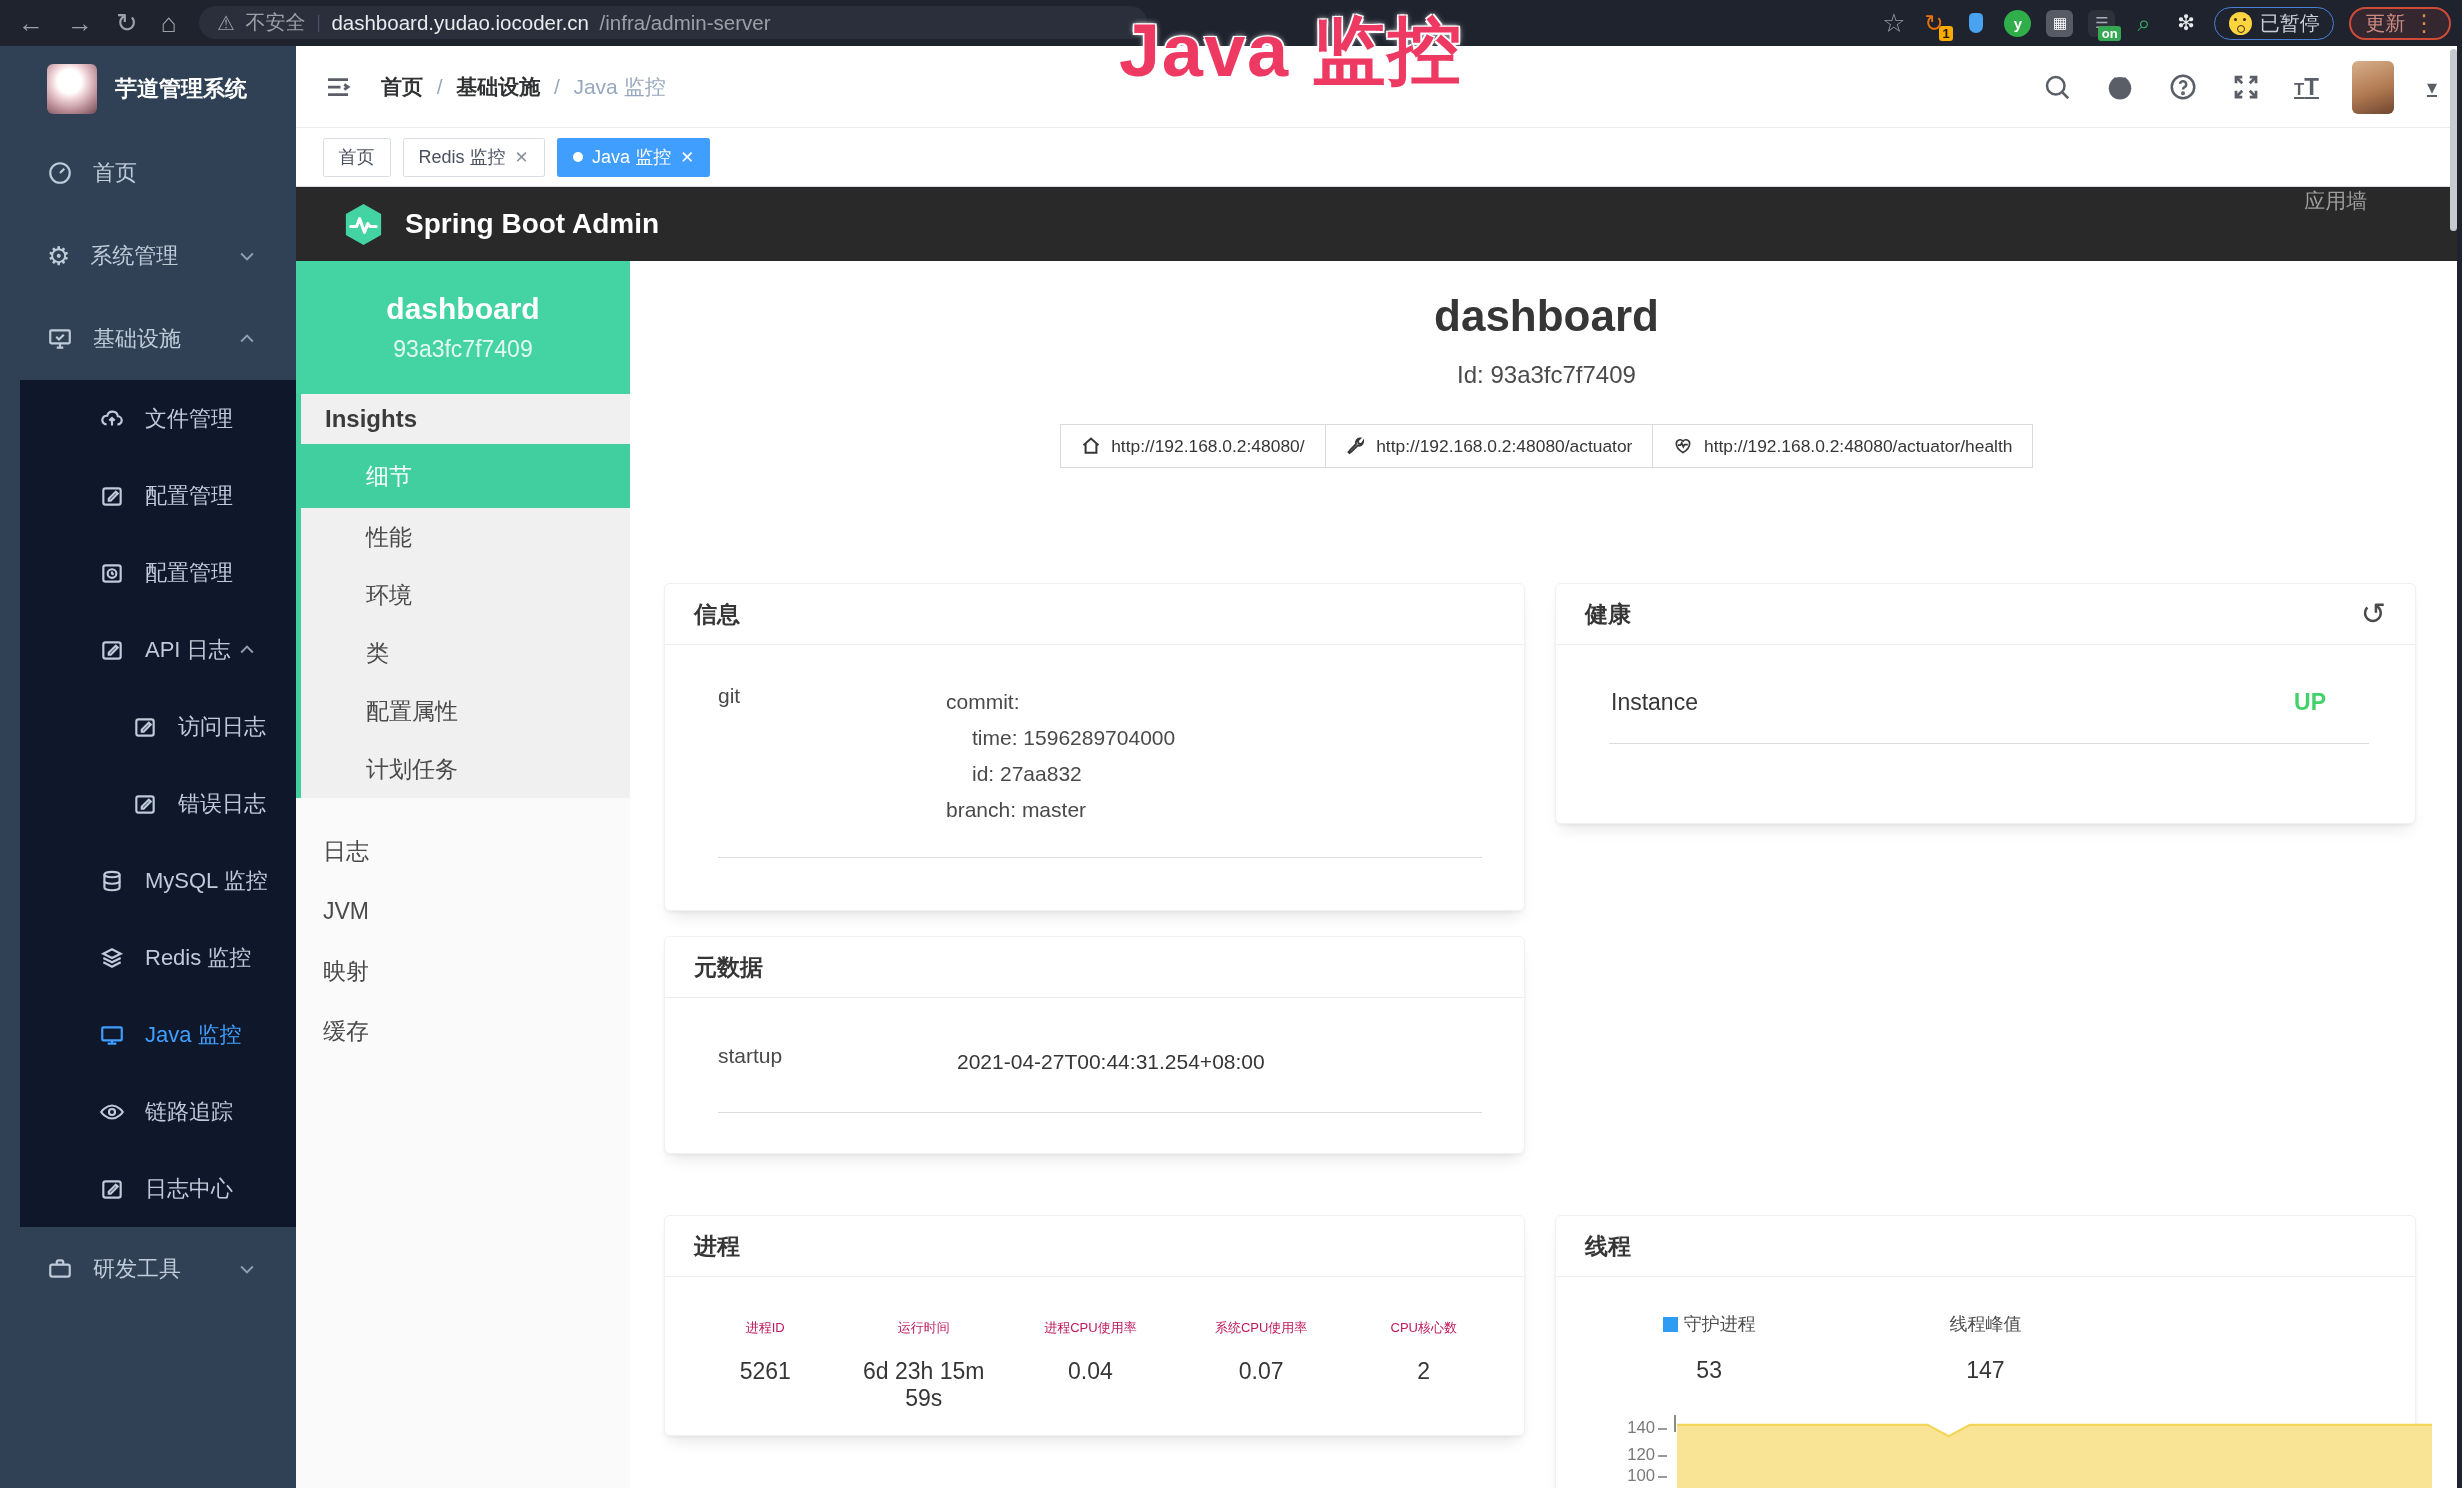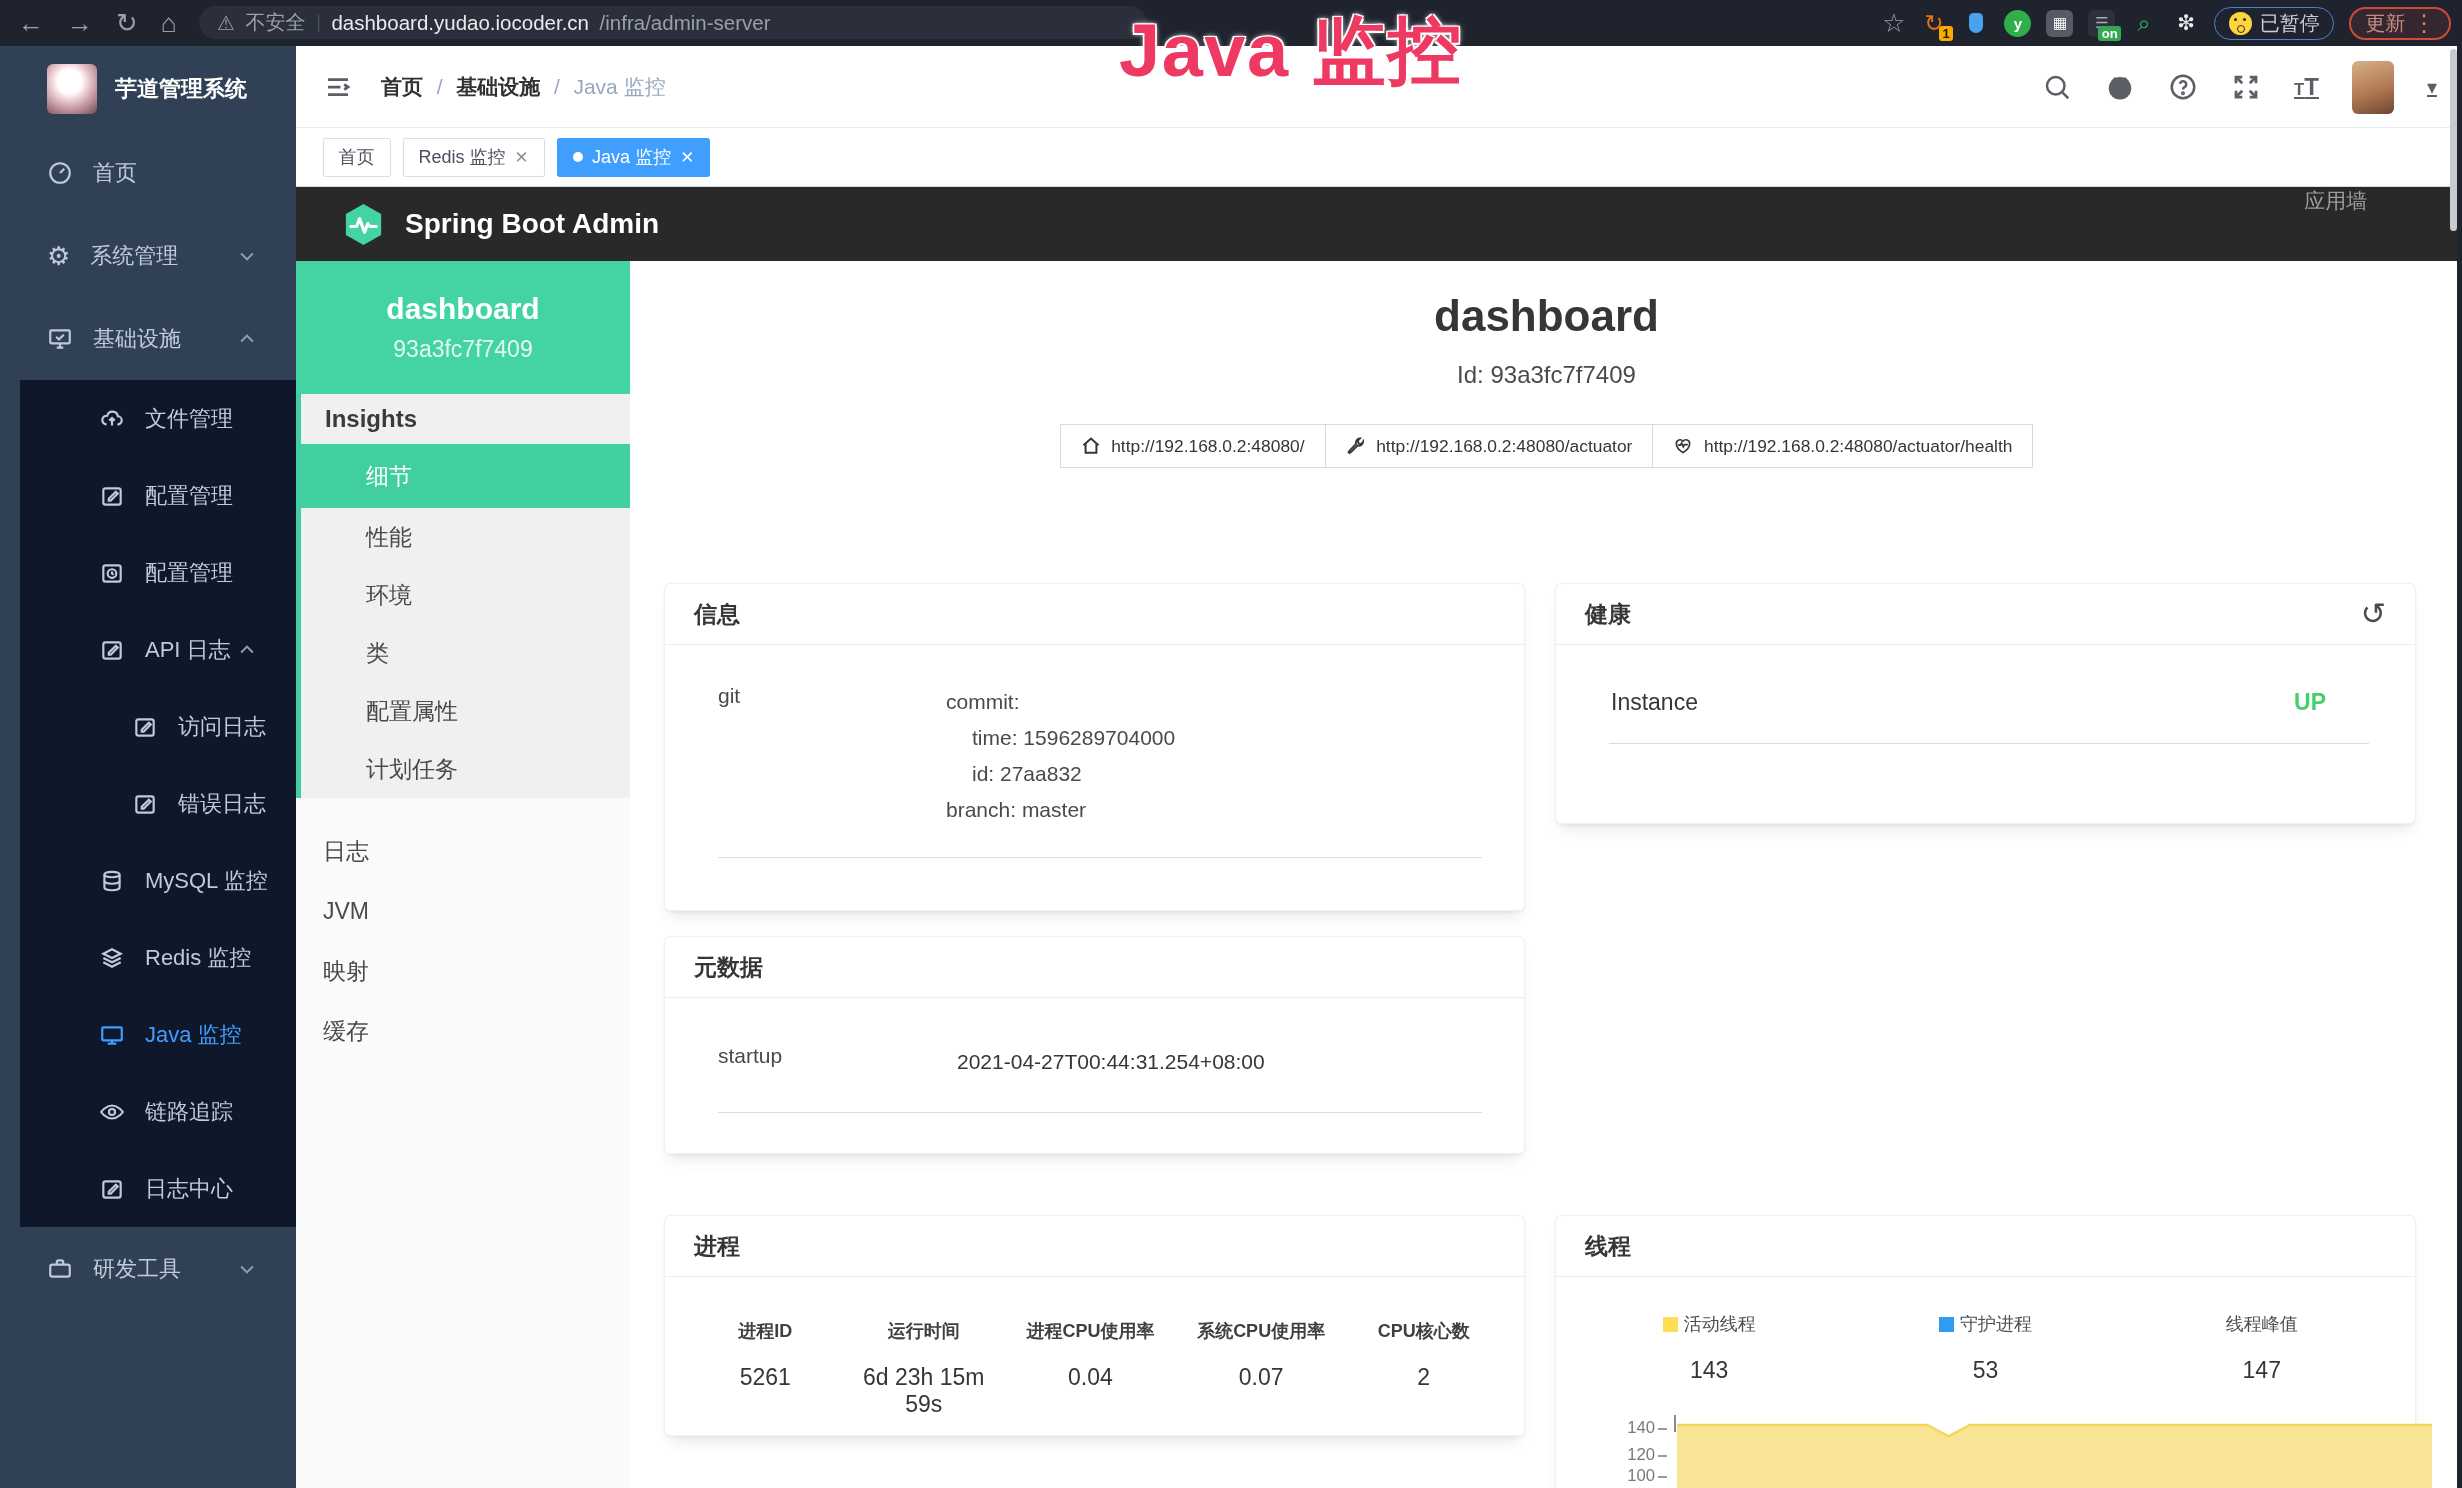--- a/index.html
+++ b/index.html
@@ -115,21 +115,21 @@
   .rule { border-bottom:1.5px solid #dcdcdc; margin-top:29px; }
 
   .health-row { display:flex; align-items:center; justify-content:space-between; padding:44px 89px 0 55px; }
   .health-name { font-size:23px; color:#363636; }
   .health-status { font-size:23px; font-weight:bold; }
   .health-rule { border-bottom:1.5px solid #dcdcdc; margin:27px 46px 0 53px; }
 
   .proc-body { padding-top:42px; }
   .proc-cols { display:flex; padding:0 23px; }
   .pcol { text-align:center; }
-  .pcol .plabel { font-size:18px; color:#404040;font-weight:bold; }
+  .pcol .plabel { font-size:13px; color:#be185d; }
   .pcol .pval { font-size:23px; color:#363636; margin-top:21px; }
   .w19{width:19%;} .w20{width:20%;} .w21{width:21%;}
 
   .thr-stats { display:flex; padding:35px 15px 0 15px; }
   .tcol { width:33.33%; text-align:center; }
   .tlegend { display:inline-flex; align-items:center; gap:6px; font-size:18px; color:#4f4f4f; }
   .sw { width:15px; height:15px; display:inline-block; }
   .sw-yellow { background:#ffdd57; }
   .sw-blue { background:#2f9cf3; }
   .tval { font-size:23px; color:#363636; margin-top:21px; }
@@ -577,27 +577,20 @@
           </div>
         </section>
 
         <section class="card" style="left:925px; top:954px; width:861px; height:455px;">
           <div class="card-head">
               <span class="card-title">线程</span>
             </div>
           <div class="thr-stats">
             <div class="tcol">
               <span class="tlegend">
-                  <span class="sw sw-yellow"></span>
-                  <span>活动线程</span>
-                </span>
-              <div class="tval">143</div>
-            </div>
-            <div class="tcol">
-              <span class="tlegend">
                   <span class="sw sw-blue"></span>
                   <span>守护进程</span>
                 </span>
               <div class="tval">53</div>
             </div>
             <div class="tcol">
               <span class="tlegend">
                   <span>线程峰值</span>
                 </span>
               <div class="tval">147</div>

